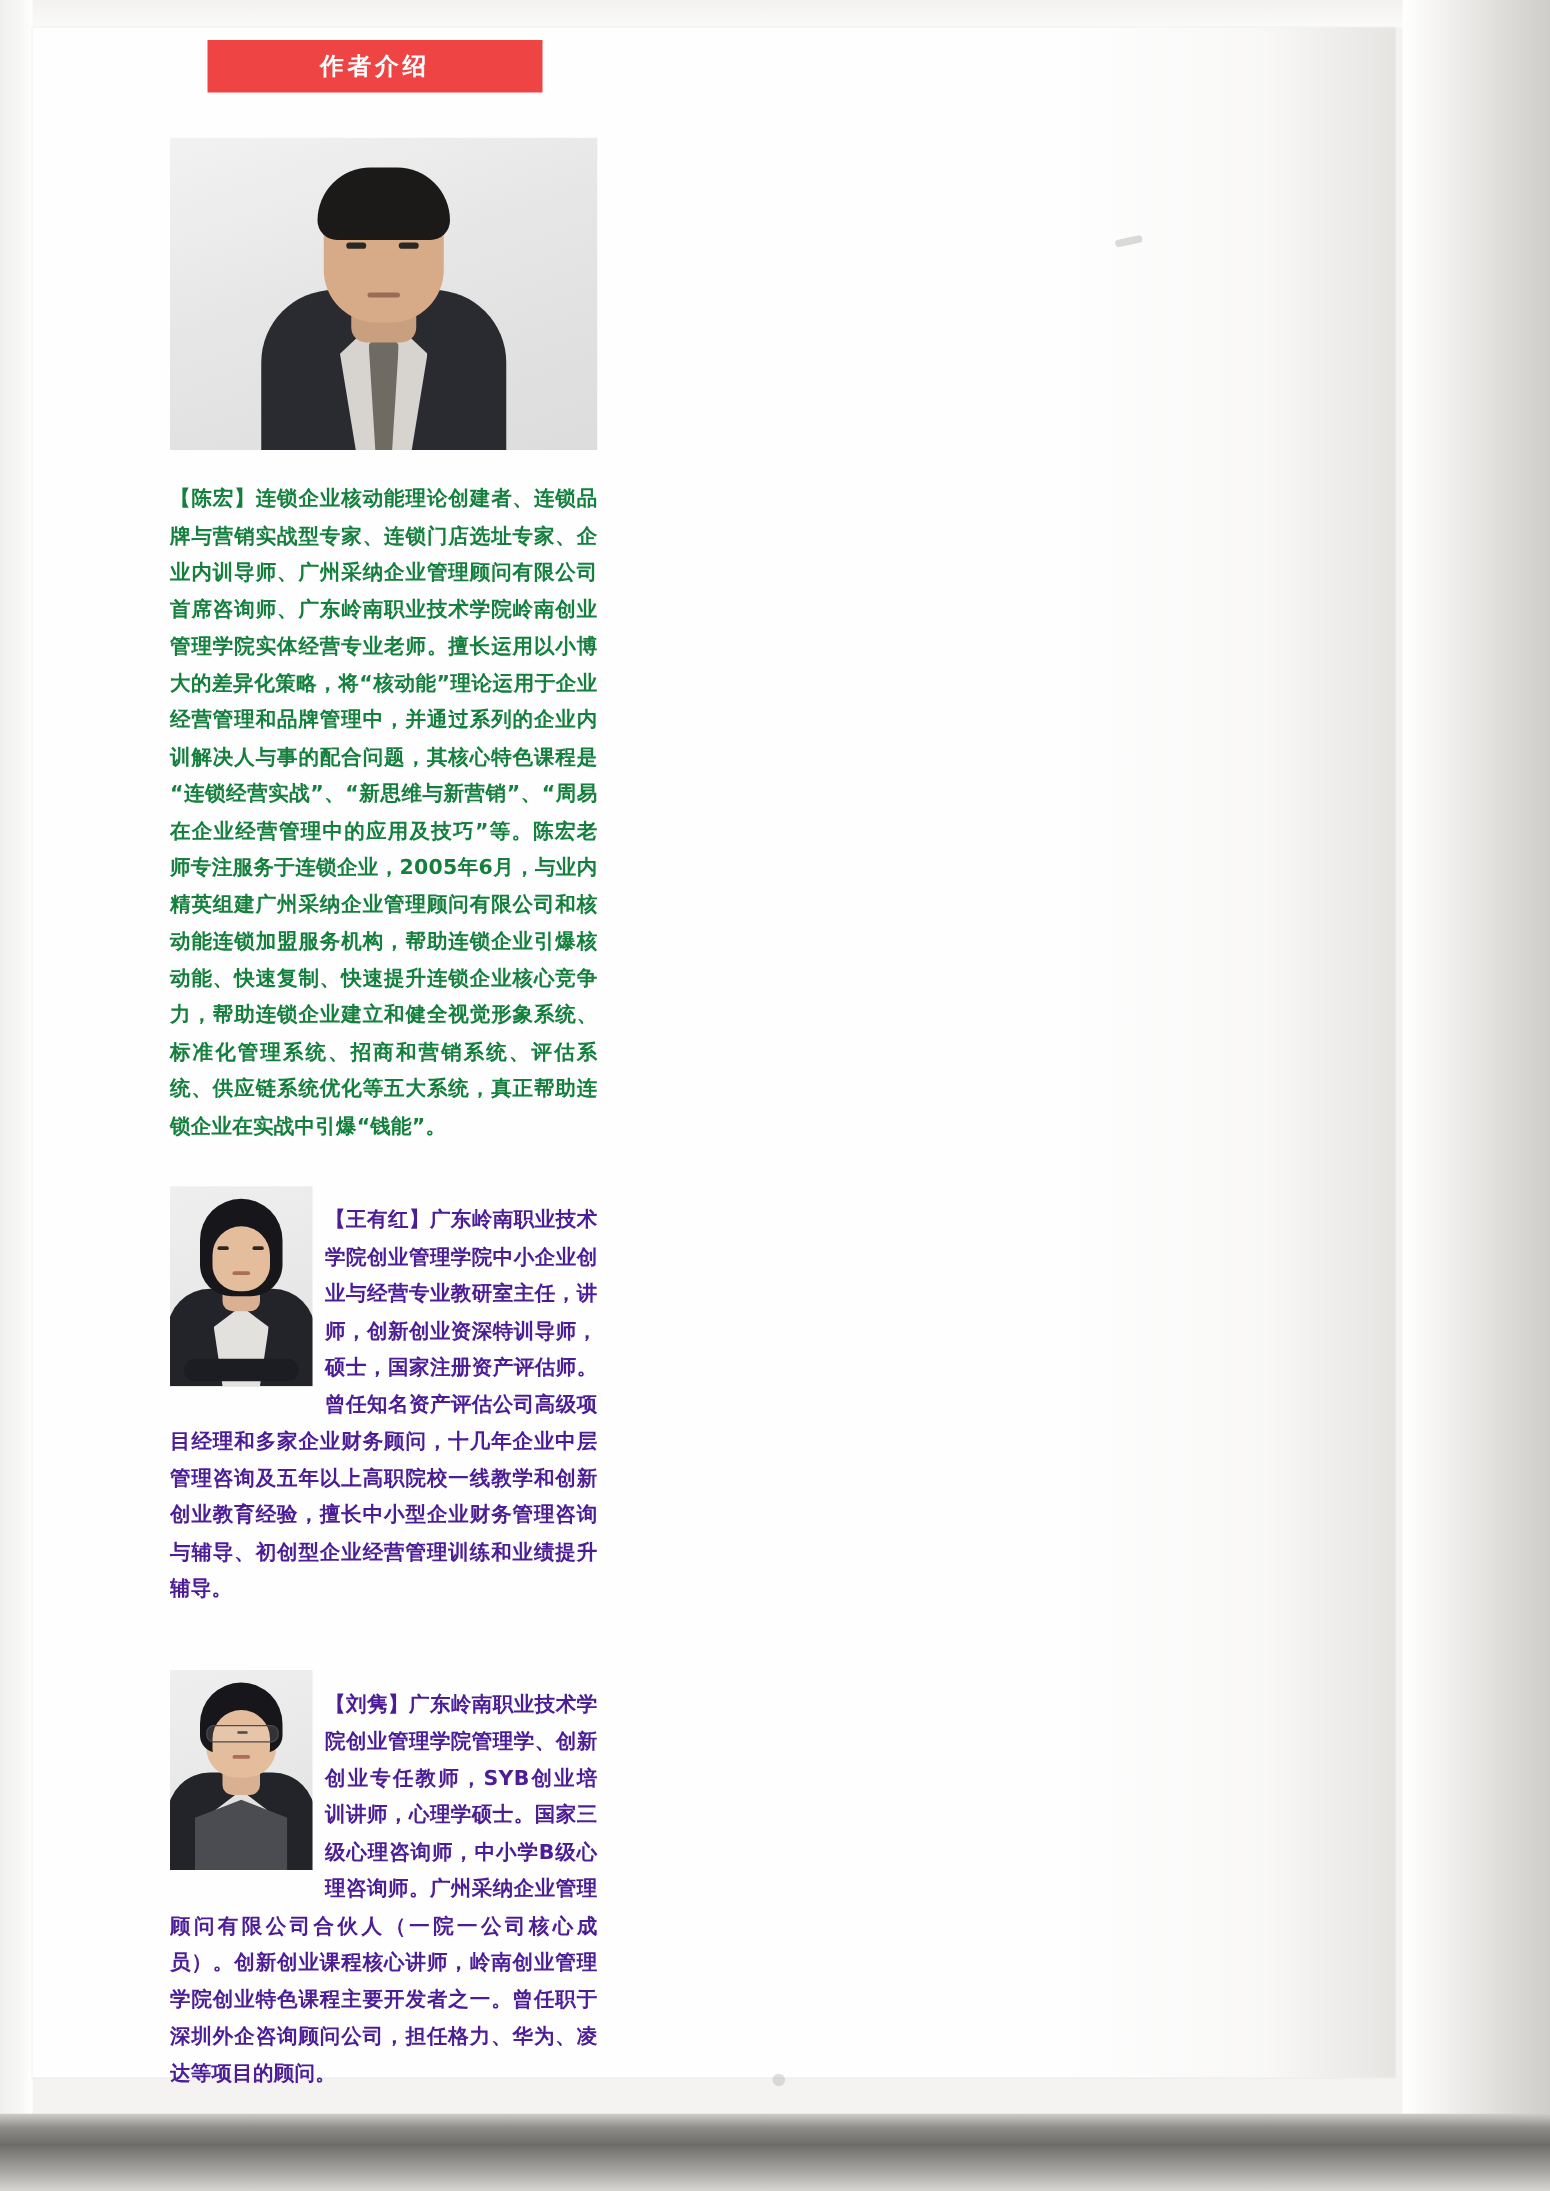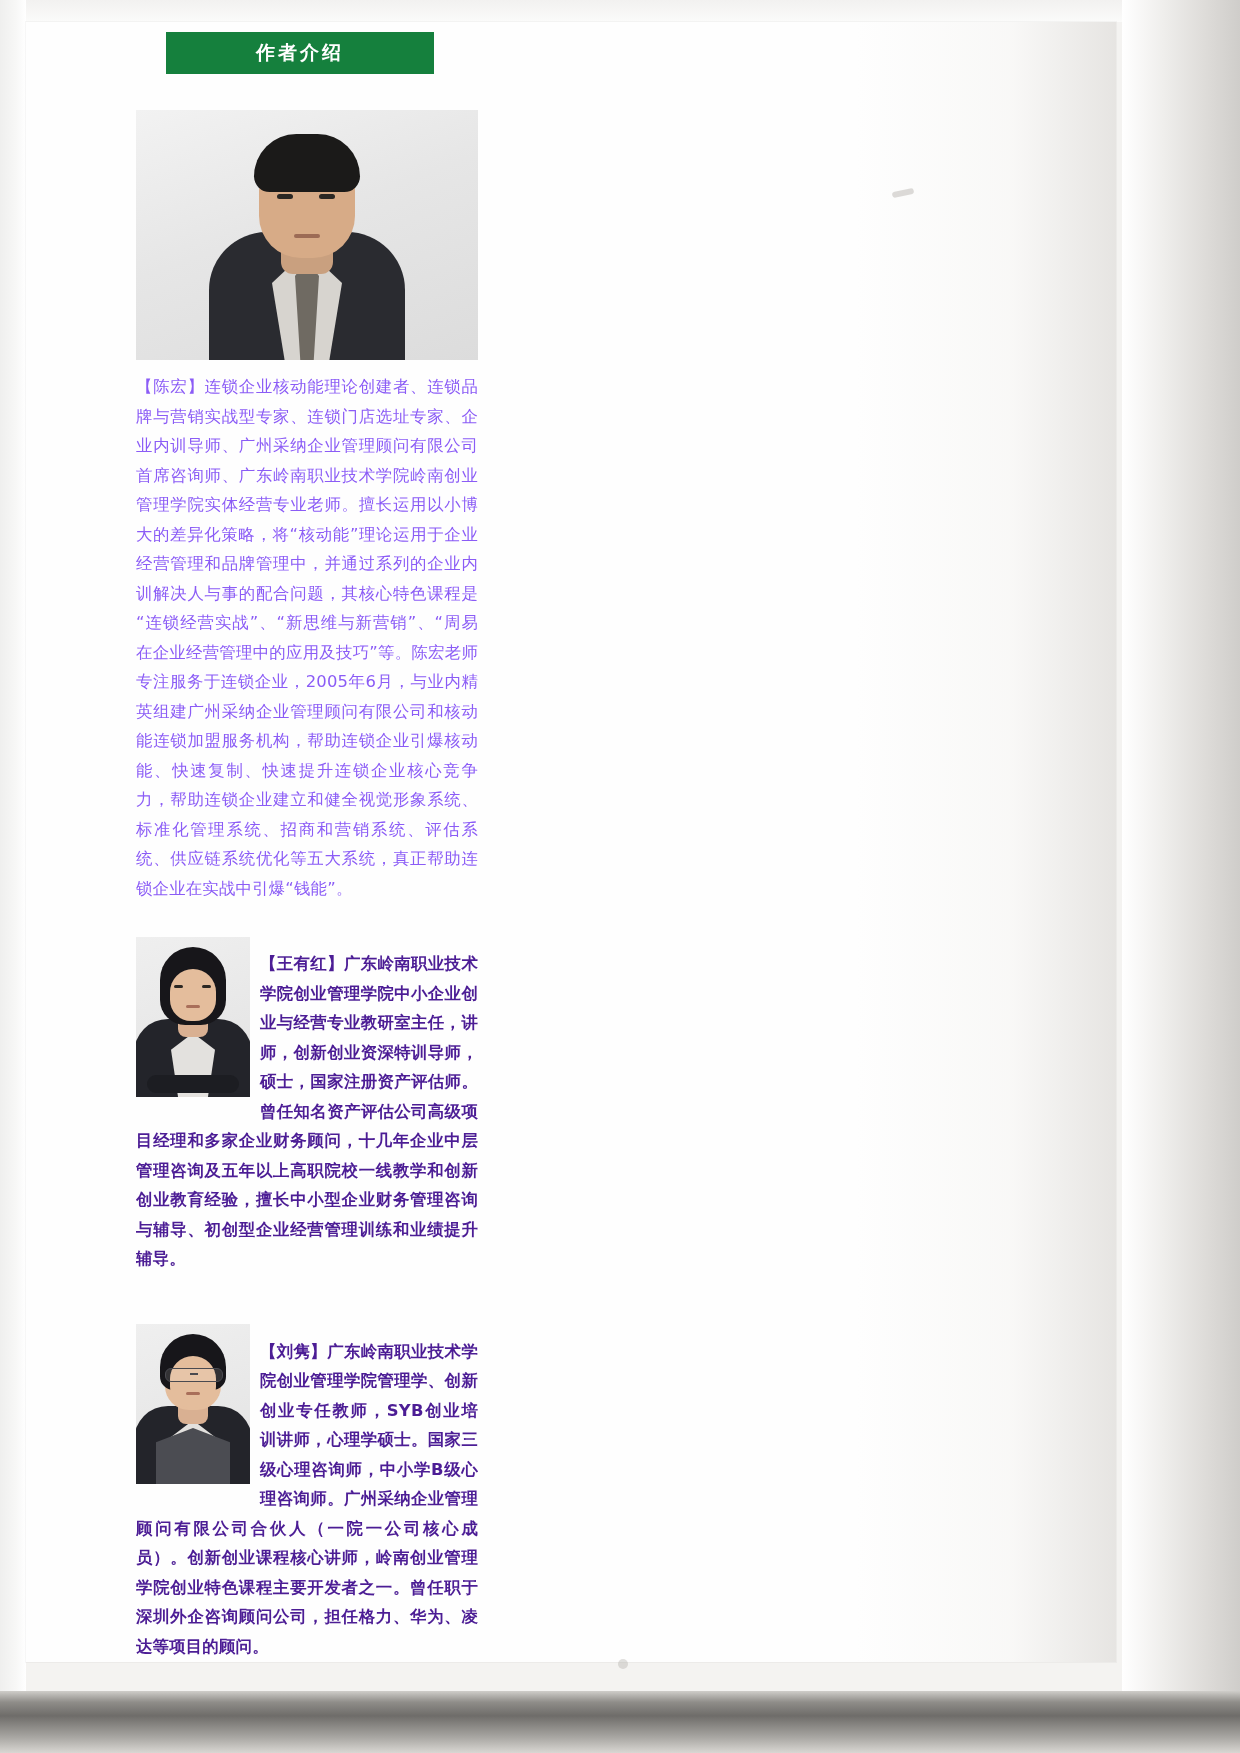--- a/index.html
+++ b/index.html
@@ -84,21 +84,21 @@
   .content-col {
     position: absolute;
     left: 110px; top: 10px;
     width: 342px;
   }
 
   
   .section-banner {
     width: 268px;
     height: 42px;
-    background: #15803d;
+    background: #ef4444;
     display: flex;
     align-items: center;
     justify-content: center;
     margin-left: 30px;
   }
   .section-banner span {
     color: #ffffff;
     font-size: 19px;
     font-weight: bold;
     letter-spacing: 3px;
@@ -187,27 +187,27 @@
     position: absolute;
     left: 50%; top: 110px;
     transform: translateX(-50%);
     width: 26px; height: 4px;
     background: #9c6b55;
     border-radius: 3px;
   }
 
   
   .bio-main {
-    margin-top: 12px;
+    margin-top: 24px;
     width: 342px;
     font-size: 16.4px;
     line-height: 29.5px;
-    color: #8b5cf6;
+    color: #15803d;
     text-align: justify;
-    font-weight: normal;
+    font-weight: bold;
     letter-spacing: 0.2px;
   }
 
   
   .profile-block {
     margin-top: 30px;
     width: 342px;
     overflow: hidden;
   }
   .profile-photo {

